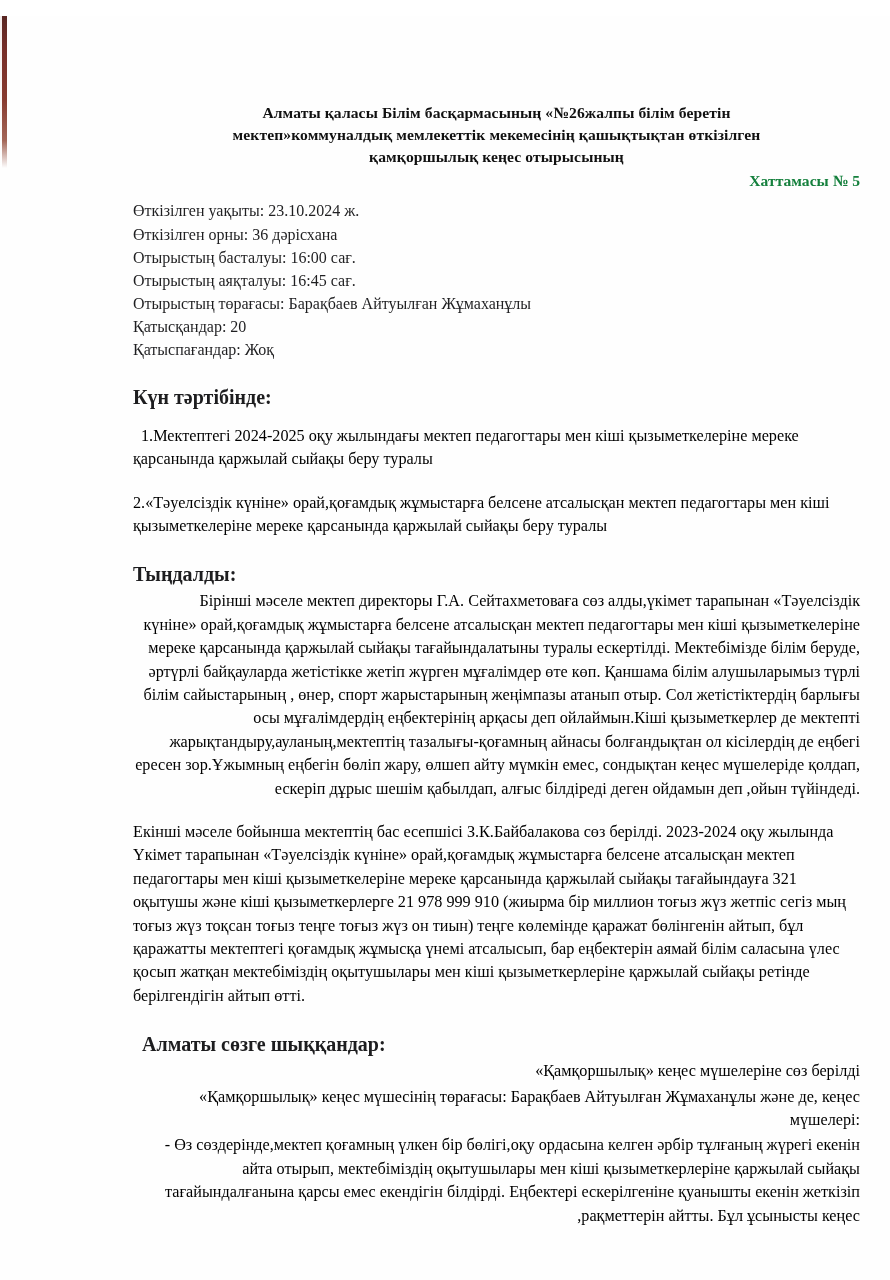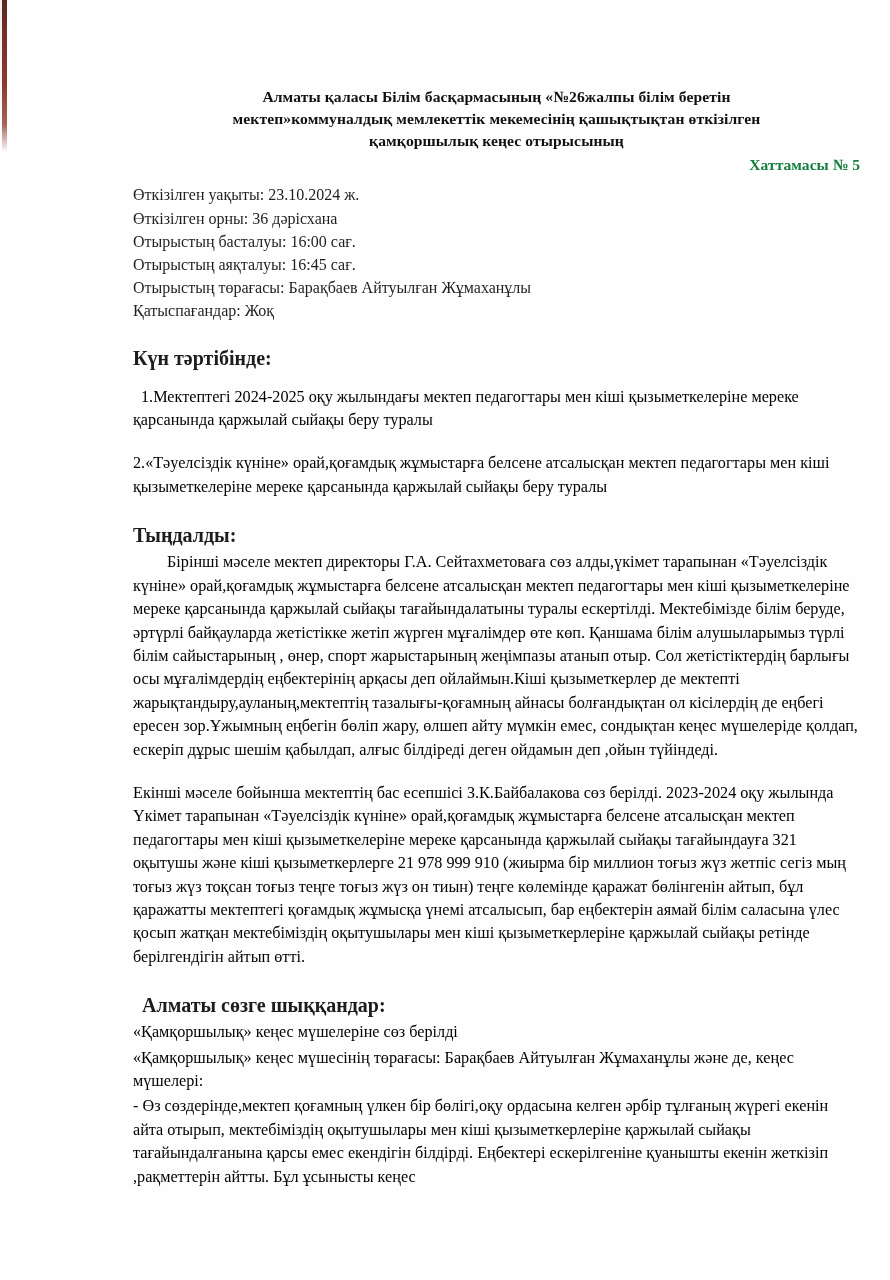--- a/index.html
+++ b/index.html
@@ -16,20 +16,21 @@
     font-family: "Liberation Serif", "DejaVu Serif", serif;
     color: #1d1d1f;
     -webkit-font-smoothing: antialiased;
   }
 
   
   .page {
     position: absolute;
     inset: 0;
     background: #fefefe;
+    margin-top: 16px;
   }
 
   
   .scan-edge {
     position: absolute;
     left: 2px;
     top: 0;
     width: 5px;
     height: 152px;
     background: linear-gradient(to bottom,
@@ -101,21 +102,21 @@
 
   p.para {
     font-size: 16.2px;
     line-height: 1.445;
     margin: 0;
     text-align: left;
     color: #000000;
   }
   p.gap-lg { margin-top: 20px; }
   p.gap-md { margin-top: 14px; }
-  p.gap-xs { margin-top: 2px; }
+  p.gap-xs { margin-top: 2px; text-align: right; }
   .indent-1 { text-indent: 8px; }
   .indent-2 { text-indent: 34px; }
 
   
   .faint { color: #2a2a2c; }
 </style>
 </head>
 <body>
 
 <div class="page">
@@ -131,20 +132,21 @@
       <span class="tl">қамқоршылық кеңес отырысының</span>
     </div>
     <div class="doc-subtitle">Хаттамасы № 5</div>
 
     <ul class="meta">
       <li>Өткізілген уақыты: 23.10.2024 ж.</li>
       <li>Өткізілген орны: 36 дәрісхана</li>
       <li>Отырыстың басталуы: 16:00 сағ.</li>
       <li>Отырыстың аяқталуы: 16:45 сағ.</li>
       <li>Отырыстың төрағасы: Барақбаев Айтуылған Жұмаханұлы</li>
+      <li>Қатысқандар: 20</li>
       <li>Қатыспағандар: Жоқ</li>
     </ul>
 
     <div class="sec-head">Күн тәртібінде:</div>
     <p class="para gap-md indent-1">1.Мектептегі  2024-2025 оқу жылындағы мектеп педагогтары мен кіші қызыметкелеріне мереке қарсанында қаржылай сыйақы беру туралы</p>
     <p class="para gap-lg">2.«Тәуелсіздік күніне» орай,қоғамдық жұмыстарға белсене атсалысқан мектеп педагогтары мен кіші қызыметкелеріне мереке қарсанында қаржылай сыйақы беру туралы</p>
 
     <div class="sec-head">Тыңдалды:</div>
     <p class="para gap-xs indent-2">Бірінші мәселе мектеп директоры Г.А. Сейтахметоваға сөз алды,үкімет тарапынан «Тәуелсіздік күніне» орай,қоғамдық жұмыстарға белсене атсалысқан мектеп педагогтары мен кіші қызыметкелеріне мереке қарсанында қаржылай сыйақы тағайындалатыны туралы ескертілді. Мектебімізде білім беруде, әртүрлі байқауларда жетістікке жетіп жүрген мұғалімдер өте көп. Қаншама білім алушыларымыз түрлі білім сайыстарының , өнер, спорт жарыстарының жеңімпазы атанып отыр. Сол жетістіктердің барлығы осы мұғалімдердің еңбектерінің арқасы деп ойлаймын.Кіші қызыметкерлер де мектепті жарықтандыру,ауланың,мектептің тазалығы-қоғамның айнасы болғандықтан ол кісілердің де еңбегі ересен зор.Ұжымның еңбегін бөліп жару, өлшеп айту мүмкін емес, сондықтан кеңес мүшелеріде  қолдап, ескеріп дұрыс шешім қабылдап, алғыс білдіреді деген ойдамын деп ,ойын түйіндеді.</p>
     <p class="para gap-lg">Екінші мәселе бойынша мектептің бас есепшісі З.К.Байбалакова  сөз берілді. 2023-2024 оқу жылында Үкімет тарапынан «Тәуелсіздік күніне» орай,қоғамдық жұмыстарға белсене атсалысқан мектеп педагогтары мен кіші қызыметкелеріне мереке қарсанында қаржылай сыйақы тағайындауға 321 оқытушы және кіші қызыметкерлерге 21 978 999 910 (жиырма бір миллион тоғыз жүз жетпіс сегіз мың тоғыз жүз тоқсан тоғыз теңге тоғыз жүз он тиын) теңге көлемінде қаражат бөлінгенін айтып, бұл қаражатты мектептегі қоғамдық жұмысқа үнемі атсалысып, бар еңбектерін аямай білім саласына үлес қосып жатқан мектебіміздің оқытушылары мен кіші қызыметкерлеріне қаржылай сыйақы ретінде берілгендігін айтып өтті.</p>

